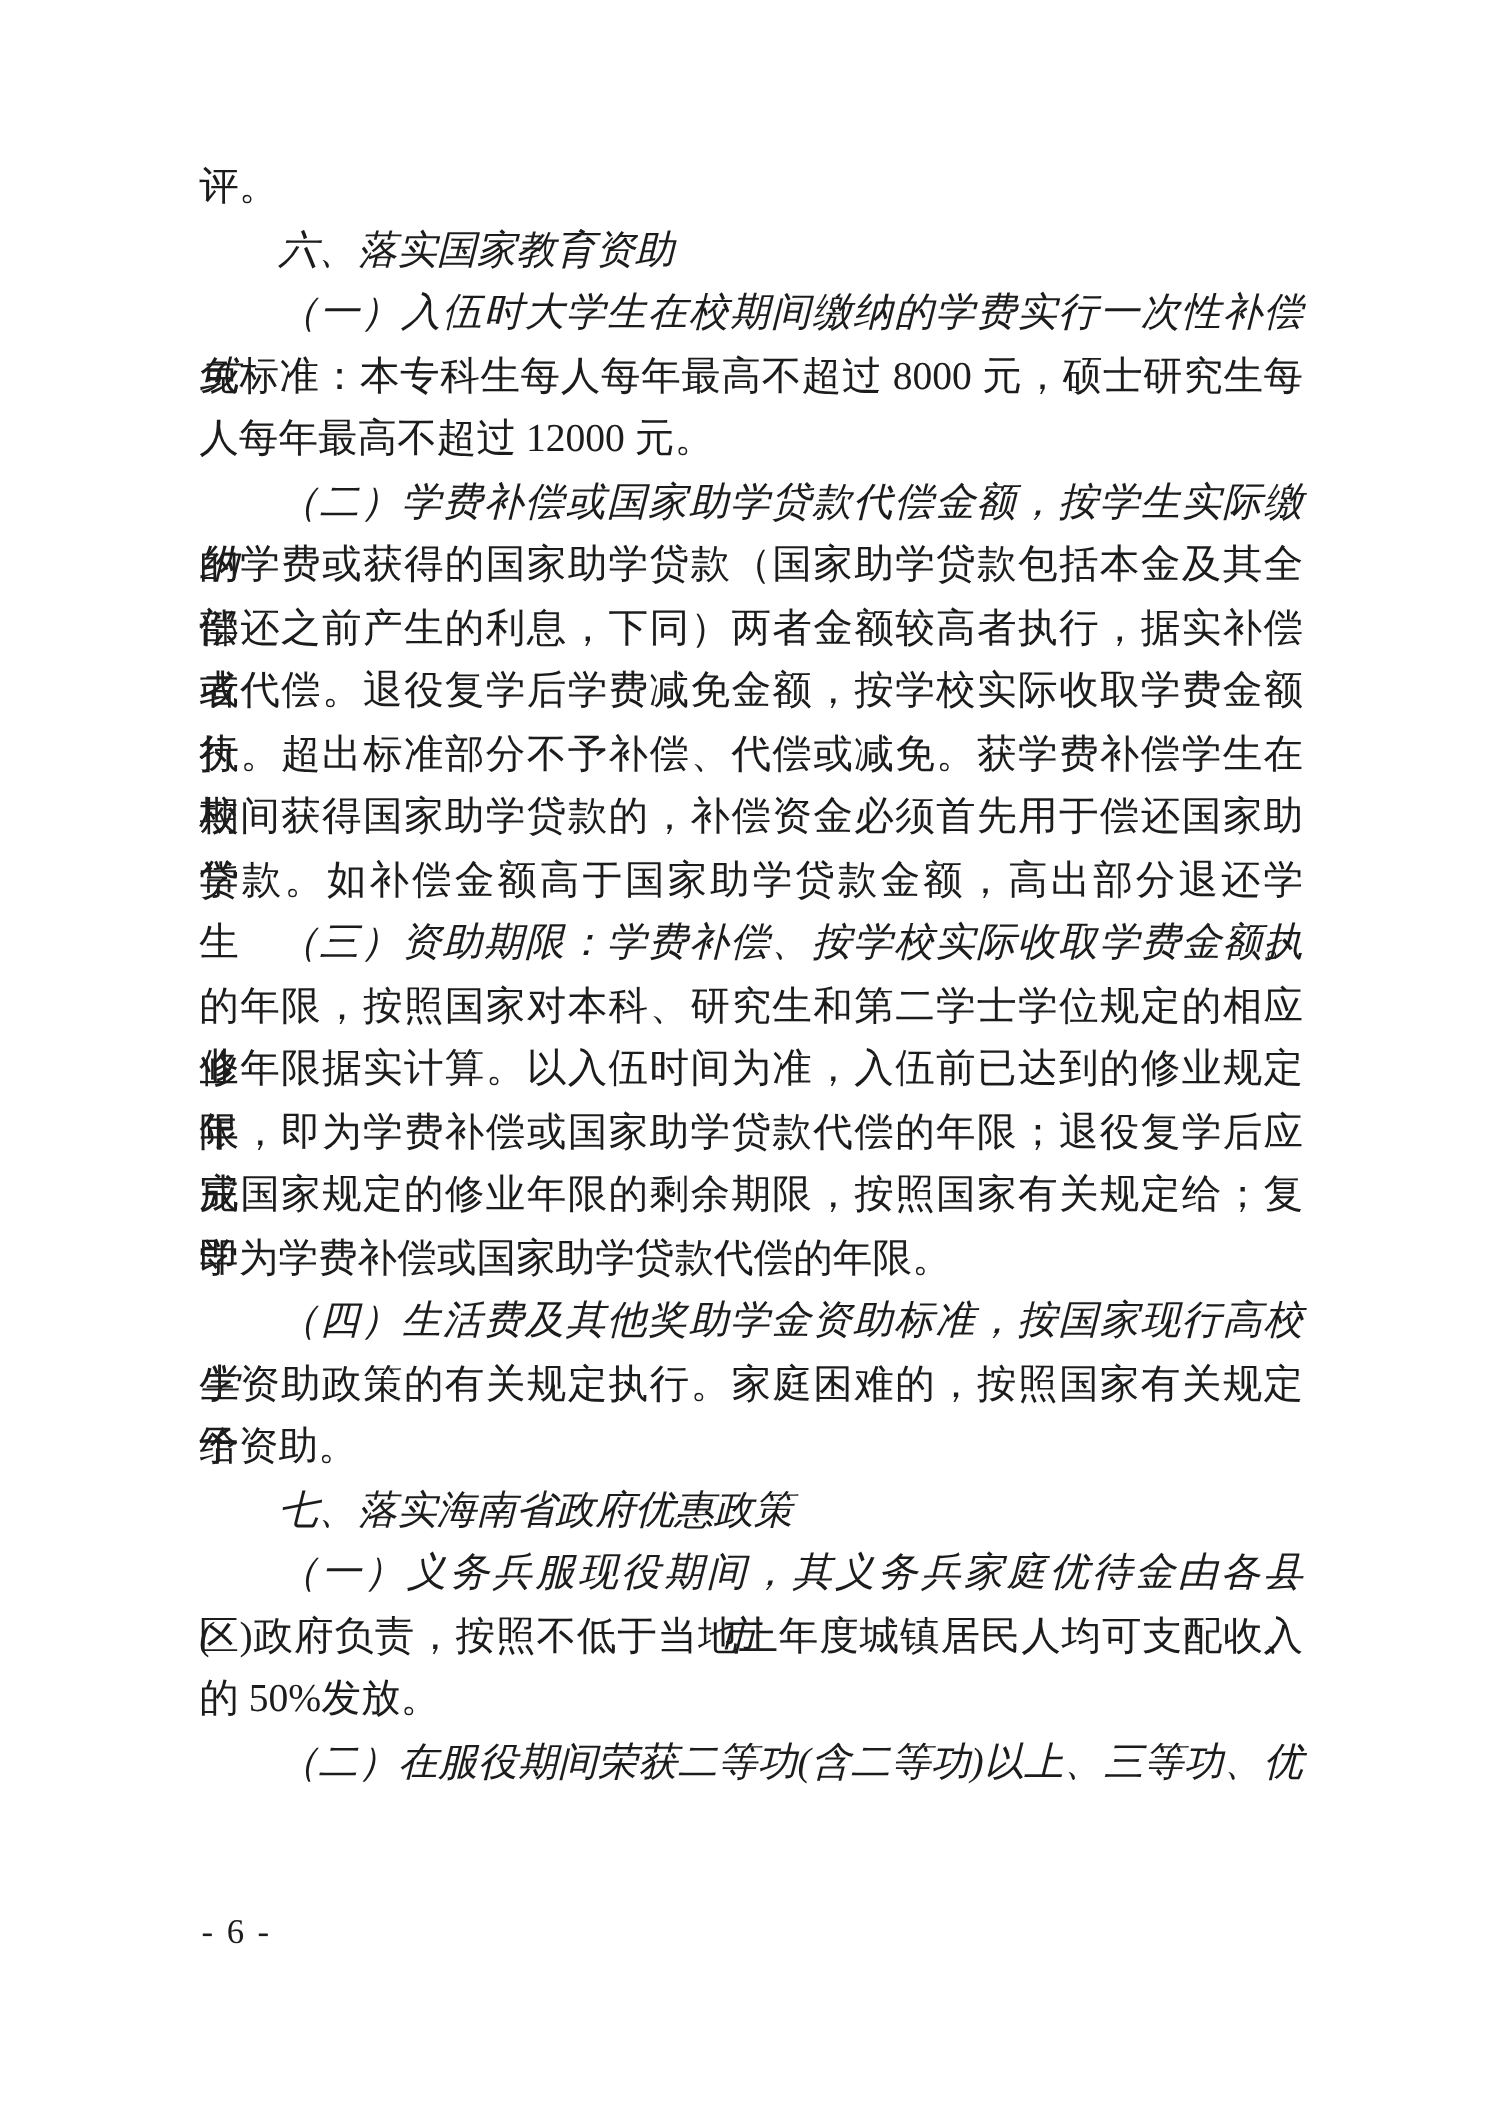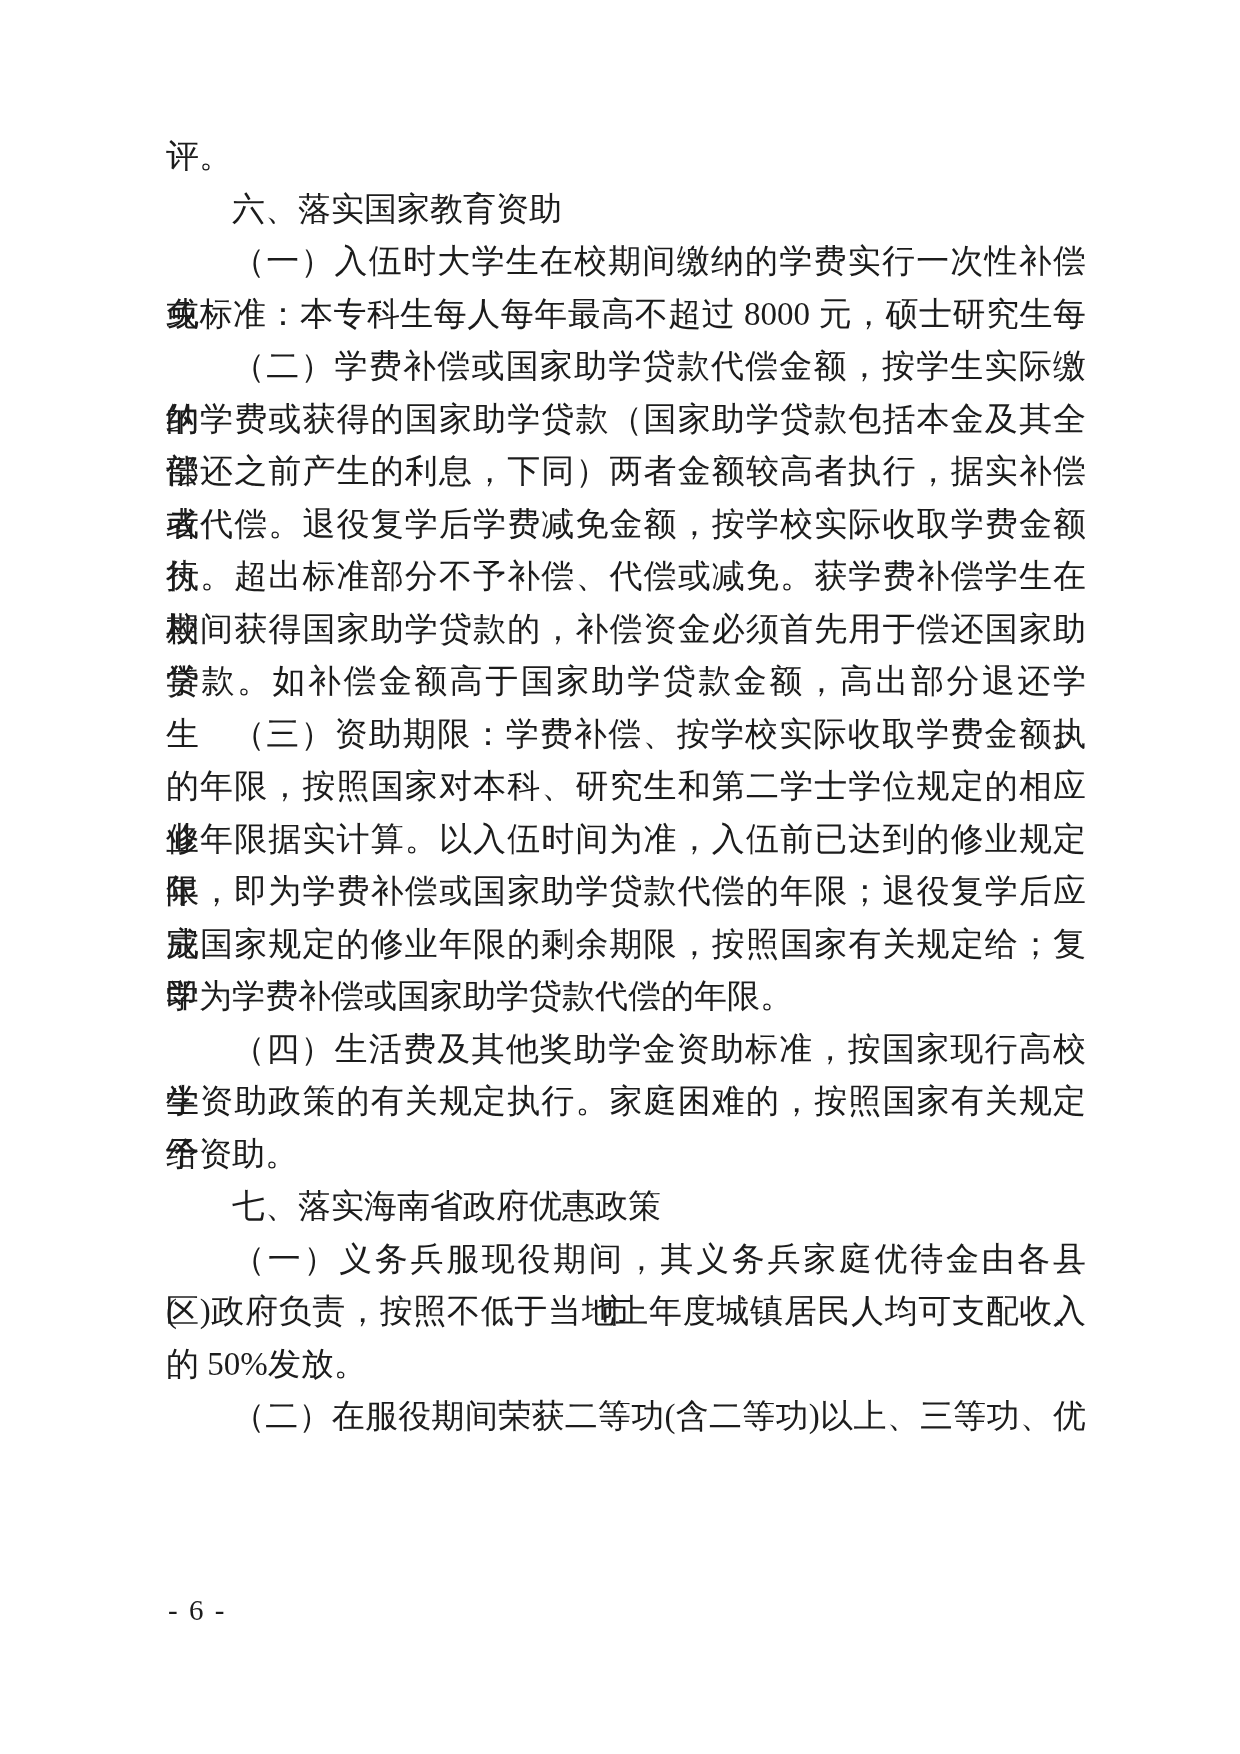--- a/index.html
+++ b/index.html
@@ -26,20 +26,21 @@
   .line {
     height: 52.5px;
     line-height: 52.5px;
     font-size: 33px;
     letter-spacing: 0;
     text-align: left;
     white-space: normal;
   }
   .line.indent {
     text-indent: 66px;
+    font-style: italic;
   }
   .line.fill {
     text-align: justify;
     text-align-last: justify;
     text-justify: inter-character;
   }
   .page-footer {
     position: absolute;
     left: 168px;
     top: 1594px;
@@ -51,20 +52,21 @@
 </style>
 </head>
 <body>
 
 <div class="page">
   <div class="body-text">
       <div class="line">评。</div>
       <div class="line indent">六、落实国家教育资助</div>
       <div class="line indent fill">（一）入伍时大学生在校期间缴纳的学费实行一次性补偿或</div>
       <div class="line fill">免标准：本专科生每人每年最高不超过 8000 元，硕士研究生每</div>
+      <div class="line">人每年最高不超过 12000 元。</div>
       <div class="line indent fill">（二）学费补偿或国家助学贷款代偿金额，按学生实际缴纳</div>
       <div class="line fill">的学费或获得的国家助学贷款（国家助学贷款包括本金及其全部</div>
       <div class="line fill">偿还之前产生的利息，下同）两者金额较高者执行，据实补偿或</div>
       <div class="line fill">者代偿。退役复学后学费减免金额，按学校实际收取学费金额执</div>
       <div class="line fill">行。超出标准部分不予补偿、代偿或减免。获学费补偿学生在校</div>
       <div class="line fill">期间获得国家助学贷款的，补偿资金必须首先用于偿还国家助学</div>
       <div class="line fill">贷款。如补偿金额高于国家助学贷款金额，高出部分退还学生。</div>
       <div class="line indent fill">（三）资助期限：学费补偿、按学校实际收取学费金额执</div>
       <div class="line fill">的年限，按照国家对本科、研究生和第二学士学位规定的相应修</div>
       <div class="line fill">业年限据实计算。以入伍时间为准，入伍前已达到的修业规定年</div>

